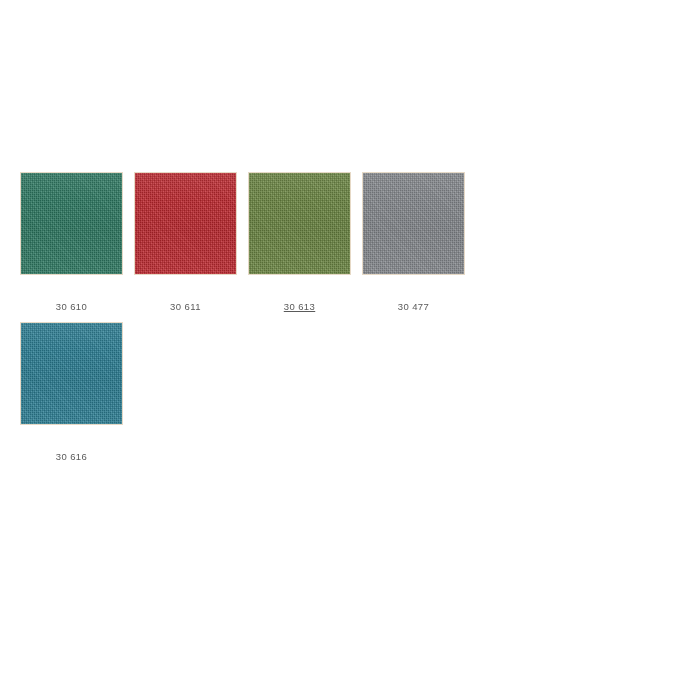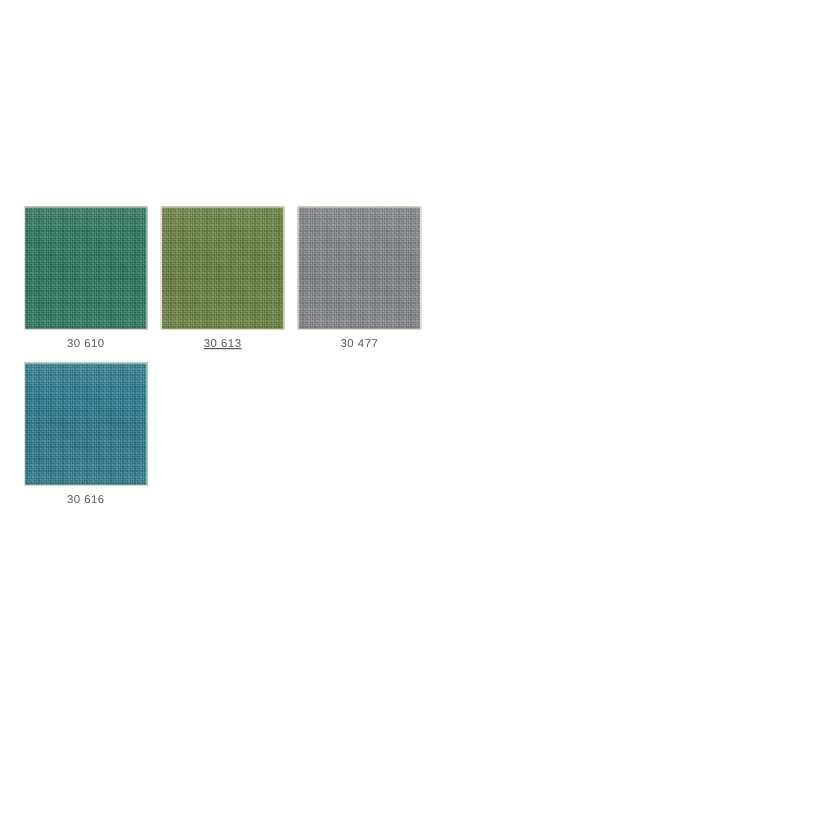--- a/index.html
+++ b/index.html
@@ -90,21 +90,21 @@
         180deg,
         rgba(255,255,255,0.05) 0%,
         rgba(255,255,255,0.00) 28%,
         rgba(0,0,0,0.025) 55%,
         rgba(255,255,255,0.02) 100%
       );
     pointer-events: none;
   }
 
   .swatch-label {
-    margin-top: 6px;
+    margin-top: 26px;
     font-size: 9.5px;
     letter-spacing: 0.4px;
     color: #5a5a5a;
     text-align: center;
     line-height: 12px;
     white-space: nowrap;
   }
 </style>
 </head>
 <body style="background: rgb(255, 255, 255);">
@@ -116,20 +116,27 @@
     <div class="swatch-row">
 
       <div class="swatch-cell">
         <div class="swatch-chip" style="background-color: rgb(44, 122, 98); border-color: rgb(230, 217, 198);">
           <div class="weave"></div>
           <div class="sheen"></div>
         </div>
         <div class="swatch-label" style="color: rgb(90, 90, 90);">30 610</div>
       </div>
 
+      <div class="swatch-cell">
+        <div class="swatch-chip" style="background-color: rgb(193, 39, 45); border-color: rgb(230, 217, 198);">
+          <div class="weave"></div>
+          <div class="sheen"></div>
+        </div>
+        <div class="swatch-label" style="color: rgb(90, 90, 90);">30 611</div>
+      </div>
 
 
       <div class="swatch-cell">
         <div class="swatch-chip" style="background-color: rgb(107, 135, 65); border-color: rgb(230, 217, 198);">
           <div class="weave"></div>
           <div class="sheen"></div>
         </div>
         <div class="swatch-label" style="color: rgb(90, 90, 90); text-decoration: underline;">30 613</div>
       </div>
 

